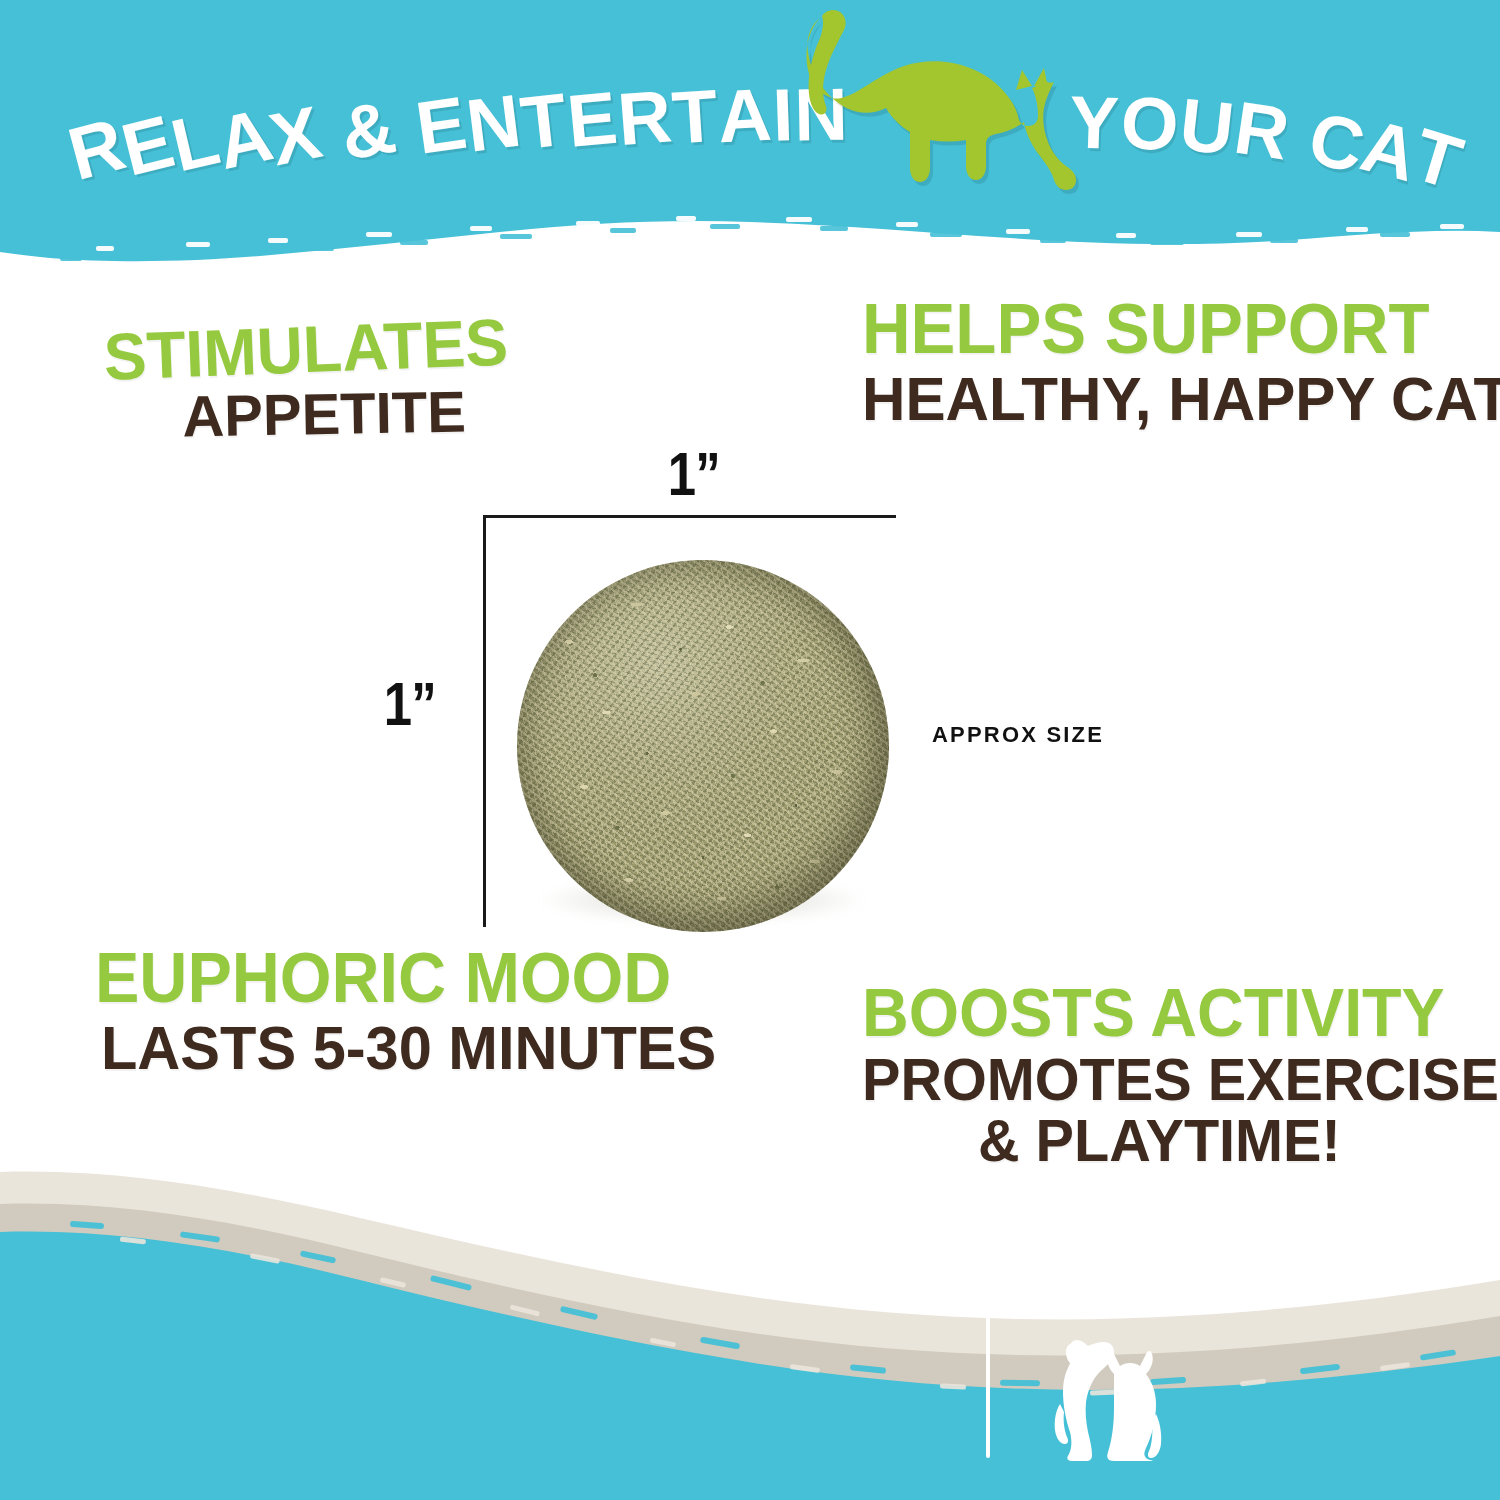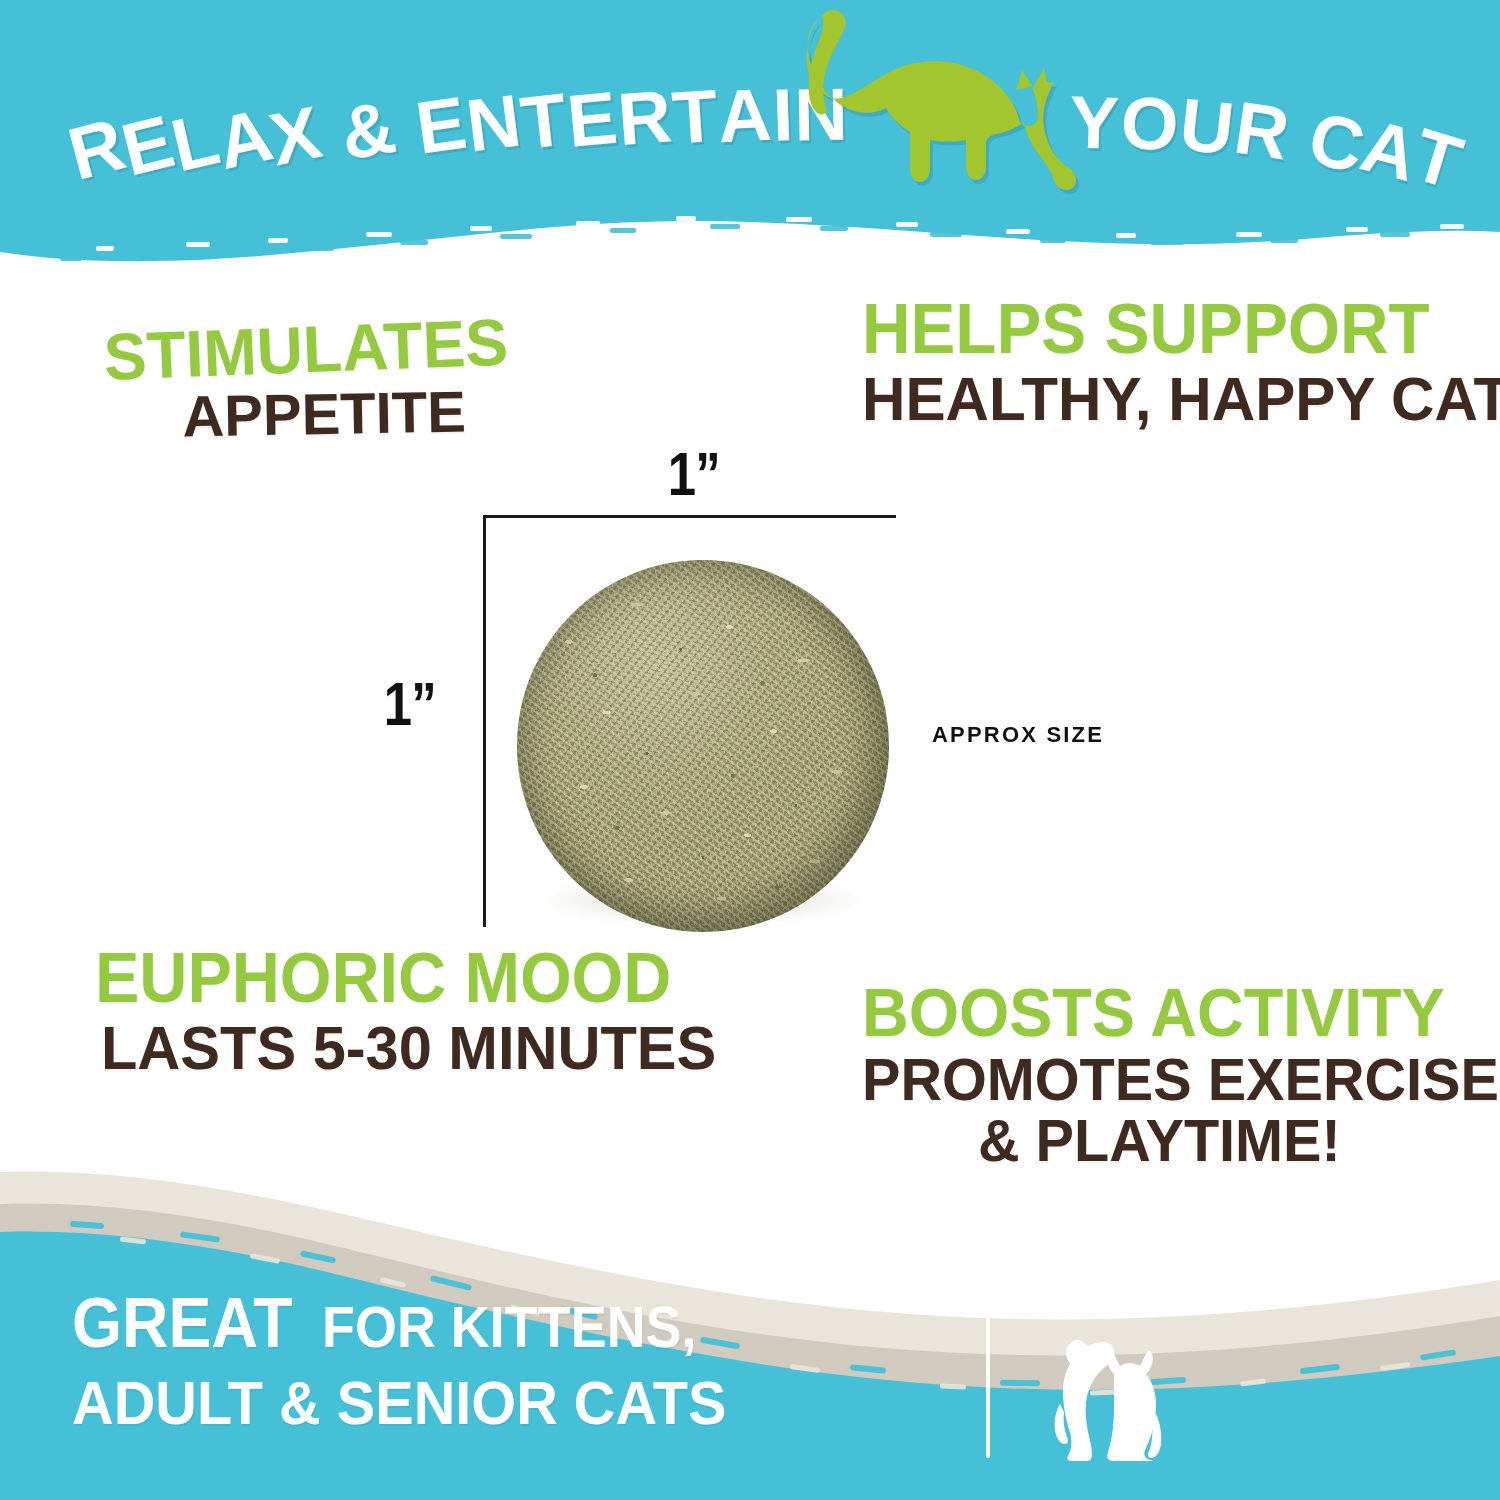--- a/index.html
+++ b/index.html
@@ -467,26 +467,20 @@
         <rect x="650" y="180" width="26" height="5" rx="2" transform="rotate(11 663 182)"></rect>
         <rect x="790" y="206" width="30" height="5" rx="2" transform="rotate(8 805 208)"></rect>
         <rect x="940" y="224" width="26" height="5" rx="2" transform="rotate(3 953 226)"></rect>
         <rect x="1090" y="230" width="30" height="5" rx="2" transform="rotate(-2 1105 232)"></rect>
         <rect x="1240" y="220" width="26" height="5" rx="2" transform="rotate(-6 1253 222)"></rect>
         <rect x="1380" y="204" width="30" height="5" rx="2" transform="rotate(-8 1395 206)"></rect>
       </g>
     </svg>
   </div>
 
-  <div id="bottom-text">
-    <div id="bt-line1">
-      <span id="bt-great">GREAT</span><span id="bt-rest">FOR KITTENS,</span>
-    </div>
-    <div id="bt-line2">ADULT &amp; SENIOR CATS</div>
-  </div>
 
   <div id="bottom-divider"></div>
 
   <div id="logo">
     <div id="logo-mark">
       <svg width="110" height="132" viewBox="0 0 110 132" xmlns="http://www.w3.org/2000/svg">
         <g fill="#ffffff">
 
           <path d="M36,16 C30,10 24,8 20,12 C16,16 16,24 19,32
                    C14,40 11,50 11,62 C11,76 14,90 18,102

